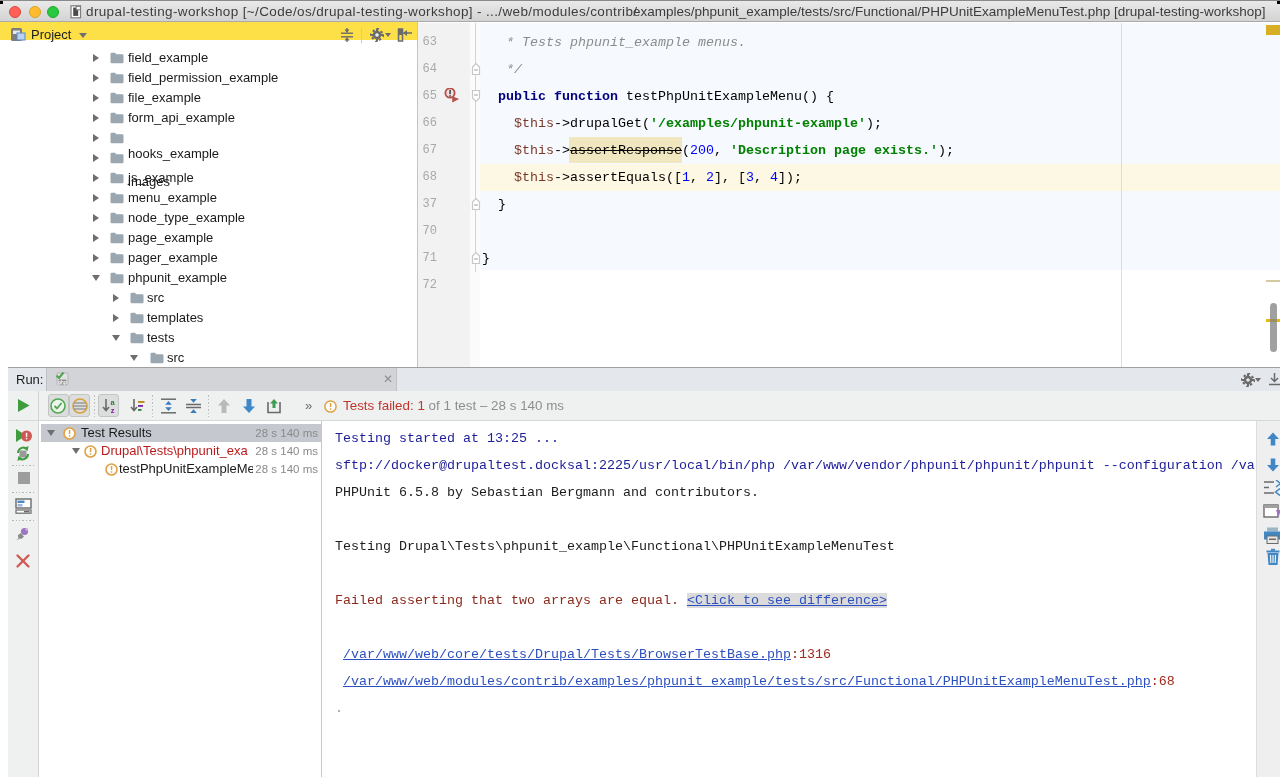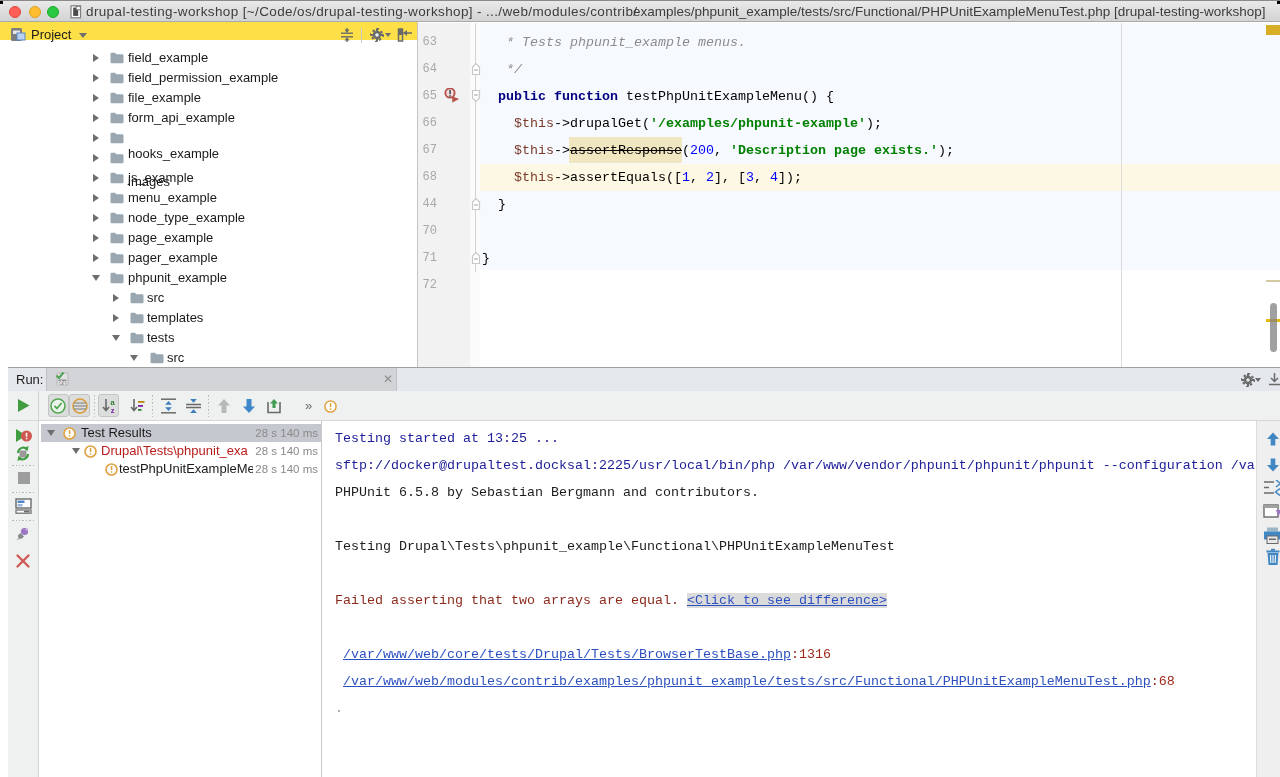--- a/index.html
+++ b/index.html
@@ -159,21 +159,21 @@
 
   <div class="abs" style="left:703px;top:0;width:1px;height:344px;background:#dcdcdc;"></div>
 
   <div id="gutternums" class="abs mono" style="left:0;top:5.5px;width:19px;text-align:right;font-size:12px;line-height:27px;color:#a9a9a9;">
 <div>63</div>
 <div>64</div>
 <div>65</div>
 <div>66</div>
 <div>67</div>
 <div>68</div>
-<div>44</div>
+<div>37</div>
 <div>70</div>
 <div>71</div>
 <div>72</div>
 </div>
 
   <div id="code" class="abs mono" style="left:64px;top:5.5px;font-size:13.333px;line-height:27px;white-space:pre;color:#000;"><div><span style="color:#8c8c8c;font-style:italic;">   * Tests phpunit_example menus.</span></div><div><span style="color:#8c8c8c;font-style:italic;">   */</span></div><div>  <b style="color:#000080;">public</b> <b style="color:#000080;">function</b> testPhpUnitExampleMenu() {</div><div>    <span style="color:#7a3a2a;">$this</span>-&gt;drupalGet(<b style="color:#008000;">'/examples/phpunit-example'</b>);</div><div>    <span style="color:#7a3a2a;">$this</span>-&gt;<span style="text-decoration:line-through;">assertResponse</span>(<span style="color:#0000ff;">200</span>, <b style="color:#008000;">'Description page exists.'</b>);</div><div>    <span style="color:#7a3a2a;">$this</span>-&gt;assertEquals([<span style="color:#0000ff;">1</span>, <span style="color:#0000ff;">2</span>], [<span style="color:#0000ff;">3</span>, <span style="color:#0000ff;">4</span>]);</div><div>  }</div><div> </div><div>}</div><div> </div></div>
 <svg class="abs" style="left:26px;top:65px;" width="16" height="16" viewBox="0 0 16 16">
 <circle cx="6" cy="5" r="4.6" fill="#f4e0dc" stroke="#b5534b" stroke-width="1.9"></circle>
 <rect x="5.3" y="2" width="1.5" height="4.2" fill="#39404d"></rect>
 <rect x="5.3" y="7.2" width="1.5" height="1.5" fill="#39404d"></rect>
@@ -287,20 +287,21 @@
 <svg class="abs" style="left:258px;top:7px;" width="16" height="16" viewBox="0 0 16 16">
         <path d="M2 4 L2 14.5 L14 14.5 L14 4" fill="none" stroke="#6a6a6a" stroke-width="1.6"></path>
         <path d="M8 1 L12 5.5 L9.5 5.5 L9.5 10 L6.5 10 L6.5 5.5 L4 5.5 Z" fill="#3f9c50"></path>
       </svg>
 <div class="abs" style="left:297px;top:0;height:30px;line-height:30px;font-size:13px;color:#6a6a6a;letter-spacing:-2px;">»</div>
 <svg class="abs" style="left:316px;top:9px;" width="13" height="13" viewBox="0 0 13 13">
         <circle cx="6.5" cy="6.5" r="5.6" fill="#fff" stroke="#dfa243" stroke-width="1.5"></circle>
         <rect x="5.8" y="3" width="1.5" height="4.2" fill="#dfa243"></rect>
         <rect x="5.8" y="8.3" width="1.5" height="1.6" fill="#dfa243"></rect>
       </svg>
+<div class="abs" style="left:335px;top:0;height:30px;line-height:30px;font-size:13.4px;color:#c0352c;white-space:pre;">Tests failed: 1<span style="color:#8e8e8e;"> of 1 test – 28 s 140 ms</span></div>
 </div>
 
   <div class="abs" style="left:30px;top:23px;width:1px;height:387px;background:#d4d4d4;"></div>
 <svg class="abs" style="left:8px;top:30px;" width="15" height="15" viewBox="0 0 15 15">
       <path d="M2 1 L13.5 7.5 L2 14 Z" fill="#3f9c3f"></path>
     </svg>
 <svg class="abs" style="left:6px;top:60px;" width="19" height="16" viewBox="0 0 19 16">
       <path d="M2 1 L12 7.5 L2 14 Z" fill="#3f9c3f"></path>
       <circle cx="12.5" cy="8" r="5.5" fill="#cf5952"></circle>
       <rect x="11.8" y="4.8" width="1.5" height="4" fill="#fff"></rect>

